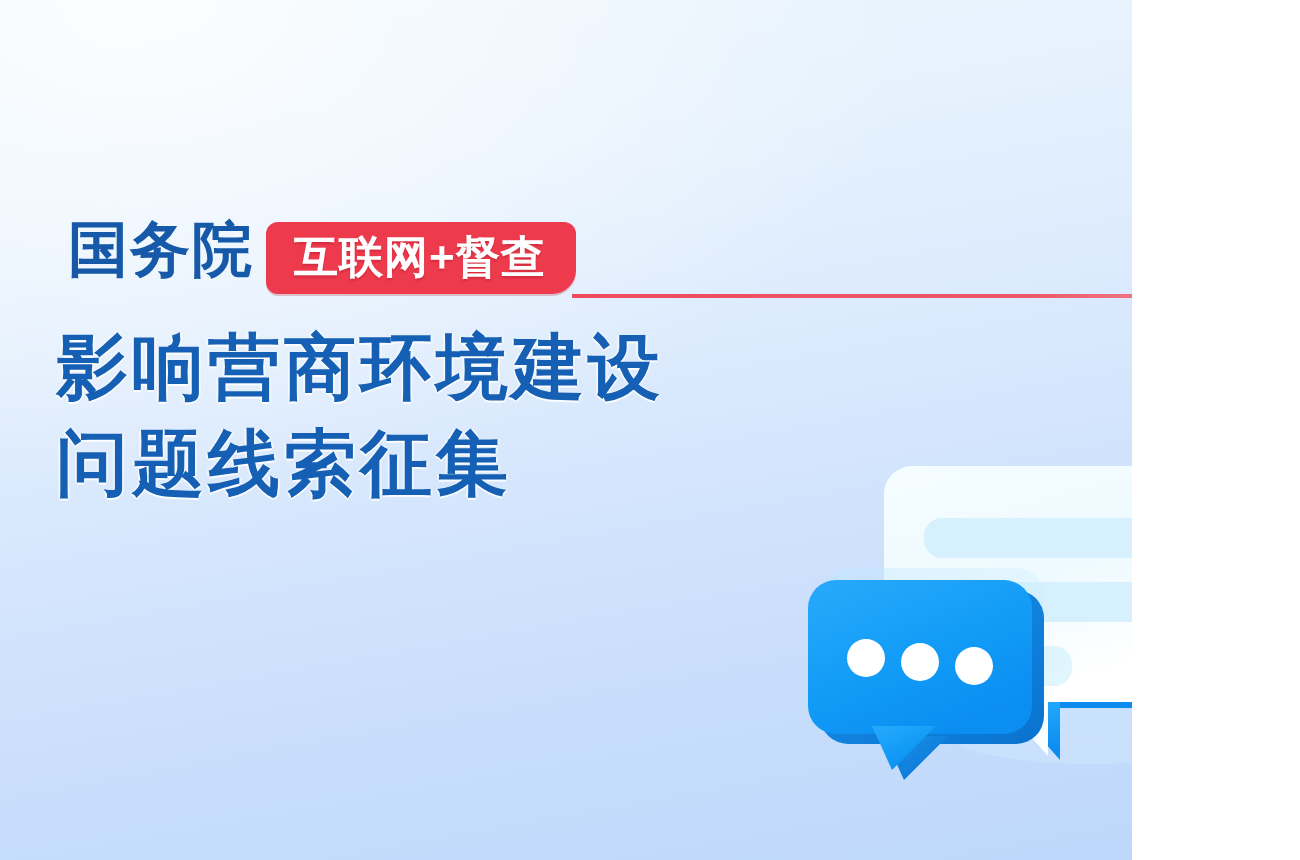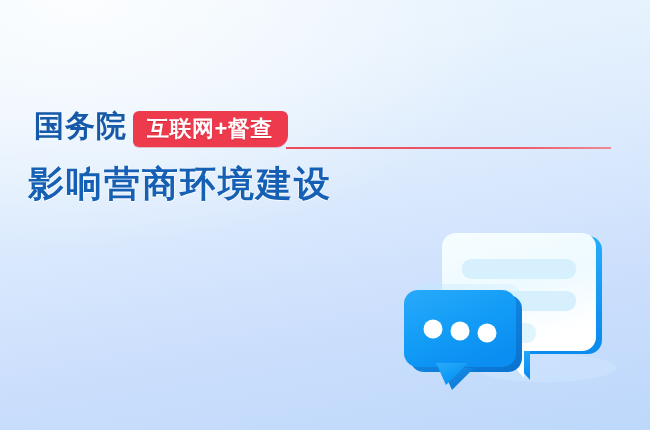--- a/index.html
+++ b/index.html
@@ -8,21 +8,21 @@
   }
   body {
     width: 650px;
     height: 430px;
     overflow: hidden;
     font-family: "Liberation Sans", "DejaVu Sans", sans-serif;
   }
 
   #banner {
     position: relative;
-    width: 650px;
+    width: 566px;
     height: 430px;
     overflow: hidden;
     background:
       radial-gradient(120% 100% at 12% 0%, rgba(255,255,255,0.85) 0%, rgba(255,255,255,0.0) 58%),
       linear-gradient(170deg, #eaf5fd 0%, #e6f2fd 22%, #dbeafd 45%, #ccdffc 70%, #bdd8fb 100%);
   }
 
   
   #header {
     position: absolute;
@@ -117,20 +117,21 @@
 
     <div id="tag-badge">
       <span id="tag-badge-text">互联网+督查</span>
     </div>
 
     <div id="header-rule"></div>
   </div>
 
   <div id="headline">
     <div class="headline-line">影响营商环境建设</div>
+    <div class="headline-line">问题线索征集</div>
   </div>
 
   <div id="illustration">
     <svg viewBox="0 0 220 175" xmlns="http://www.w3.org/2000/svg" aria-hidden="true">
       <defs>
         <linearGradient id="gradBack" x1="0" y1="0" x2="0.35" y2="1">
           <stop offset="0%" stop-color="#f6fdff"></stop>
           <stop offset="55%" stop-color="#eefaff"></stop>
           <stop offset="100%" stop-color="#ffffff"></stop>
         </linearGradient>

